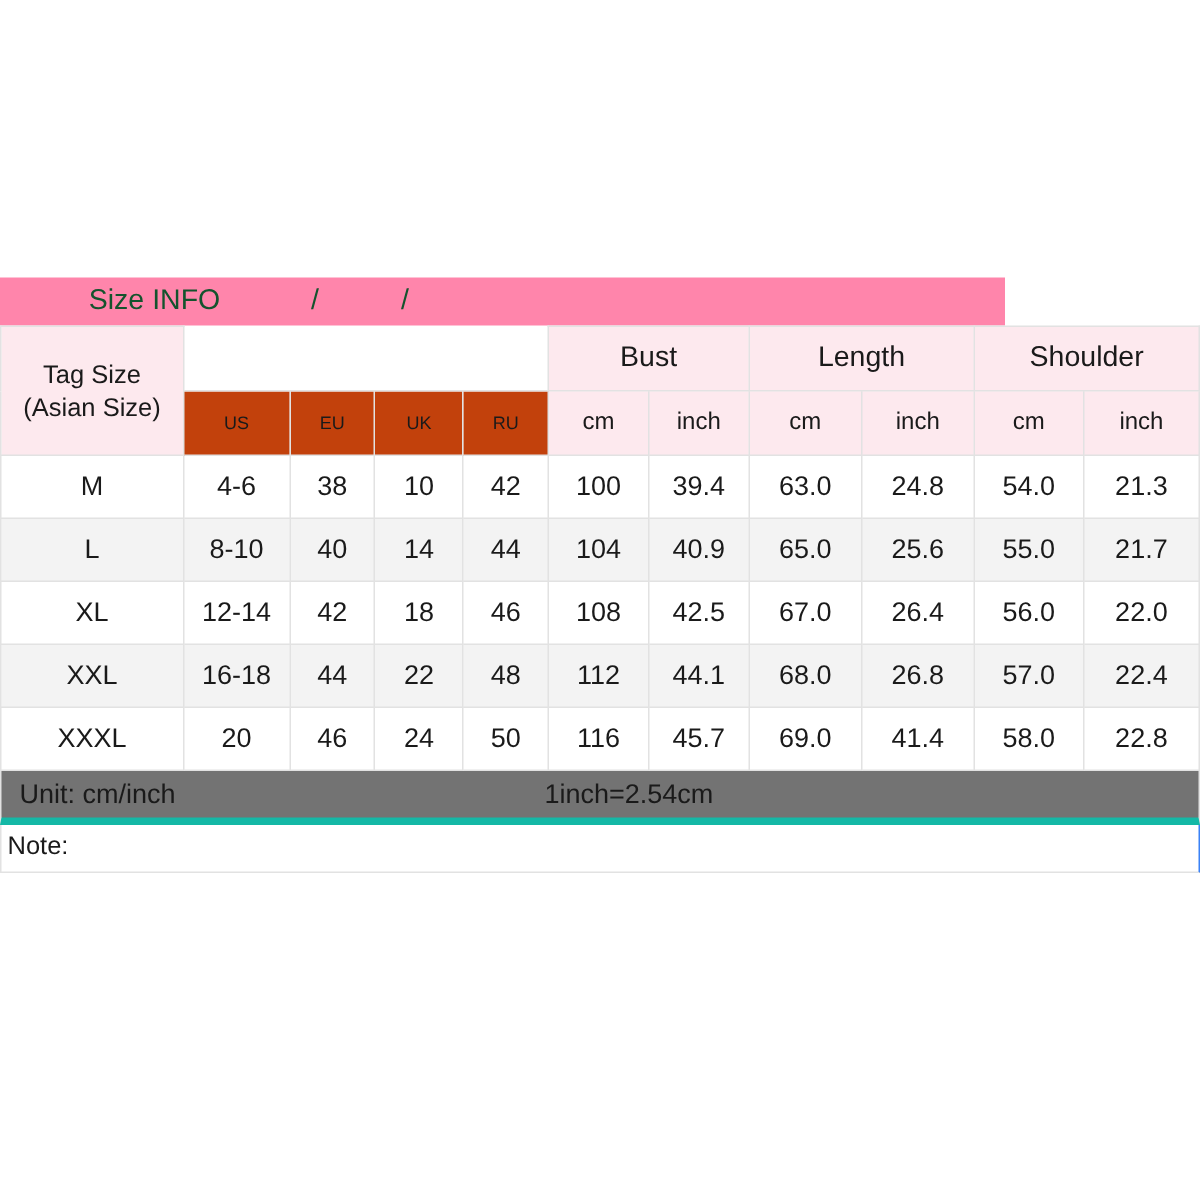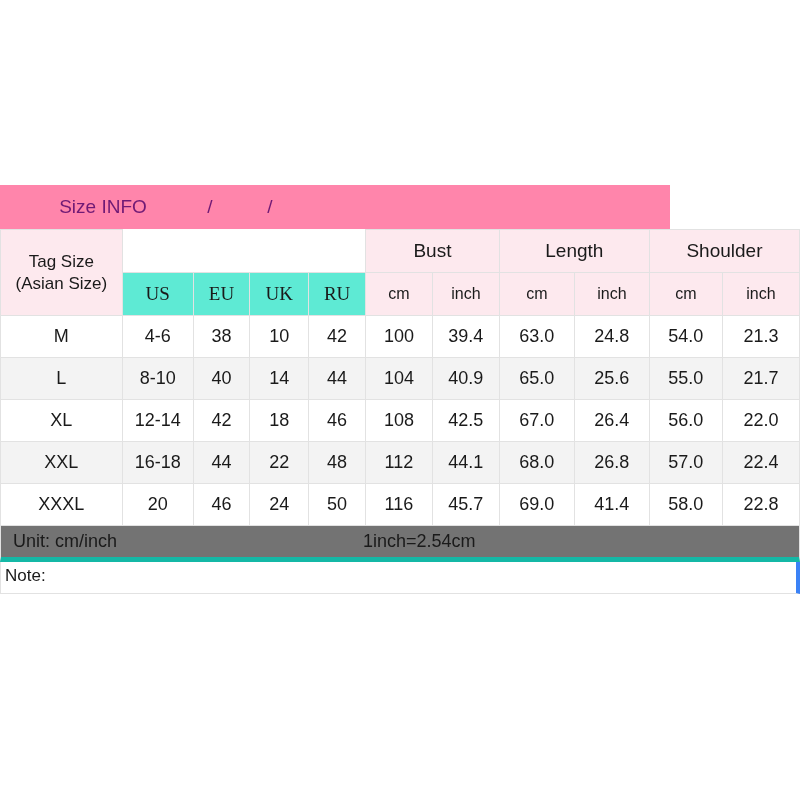--- a/index.html
+++ b/index.html
@@ -21,23 +21,23 @@
     position: absolute;
     left: 0px;
     top: 185px;
     width: 800px;
   }
   
   .pink-bar {
     display: flex;
     align-items: center;
     width: 670px;
-    height: 44px;
+    height: 32px;
     background: #ff85ab;
-    color: #701a75;
+    color: #14532d;
     font-size: 19px;
   }
   .pink-bar .cell {
     display: flex;
     align-items: center;
     justify-content: center;
     height: 100%;
   }
   .pb-1 { width: 180px; justify-content: flex-start; padding-left: 26px; box-sizing: border-box; }
   .pb-sep { width: 60px; }
@@ -60,21 +60,21 @@
   }
   .row-head-1 td { height: 42px; }
   .row-head-2 td { height: 42px; }
   .row-data td { height: 41px; font-size: 18px; }
 
   .tagcell {
     background: #fde9ee;
     font-size: 17px;
     line-height: 22px;
   }
-  .hdr-pinklight { background: #5eead4; font-size: 19px; font-family: Liberation Serif, serif; }
+  .hdr-pinklight { background: #c2410c; font-size: 12px; }
   .hdr-group { background: #fde9ee; font-size: 19px; }
   .hdr-unit { background: #fde9ee; font-size: 16px; }
   .blank-cell { background: #ffffff; border: none !important; }
 
   .row-white td { background: #ffffff; }
   .row-grey td { background: #f3f3f3; }
 
   
   .unit-row {
     display: flex;
@@ -88,21 +88,21 @@
     font-size: 18px;
     color: #1a1a1a;
     background: #737373;
   }
   .unit-row .u1 { padding-left: 12px; width: 350px; }
   .unit-row .u2 { }
   .note-box {
     width: 800px;
     box-sizing: border-box;
     border-left: 1px solid #e2e2e2;
-    border-right: 4px solid #3b82f6;
+    border-right: 1px solid #3b82f6;
     border-bottom: 1px solid #e2e2e2;
     padding: 3px 8px 6px 4px;
     font-size: 17px;
     line-height: 22px;
     color: #1a1a1a;
     background: #ffffff;
   }
   .note-box .note-title { display: block; }
   .note-box .note-body { display: block; }
 </style>

